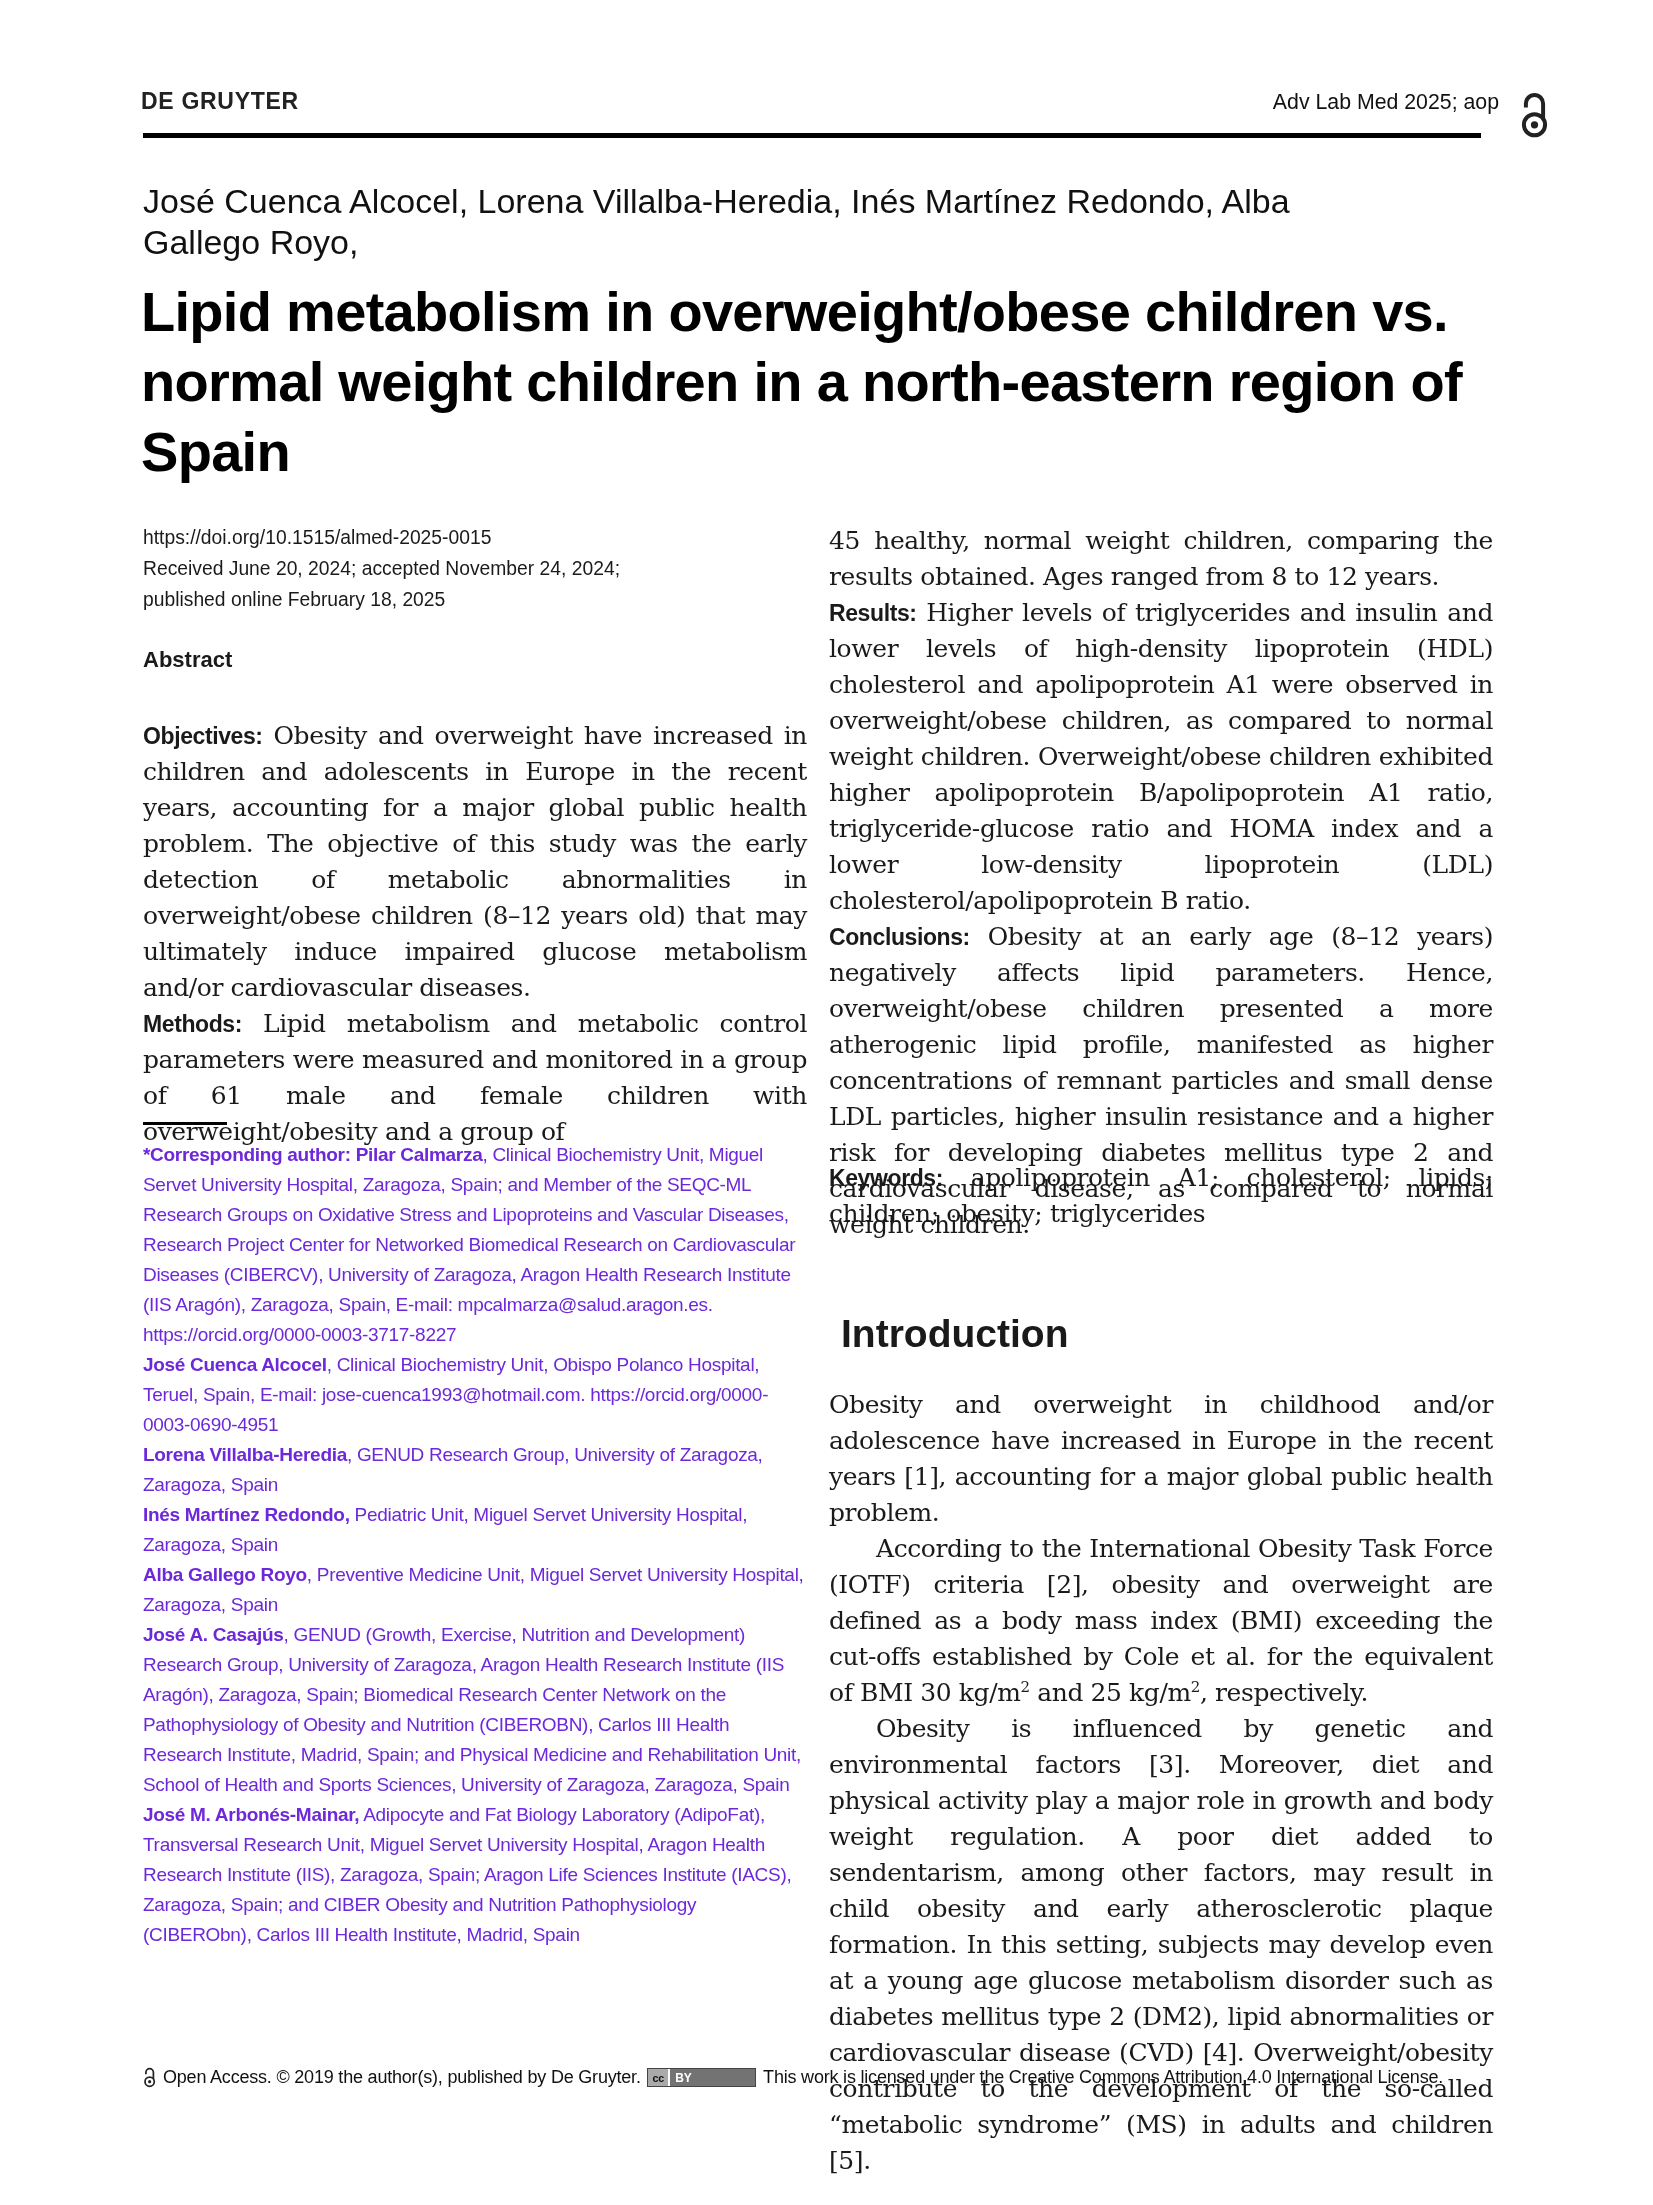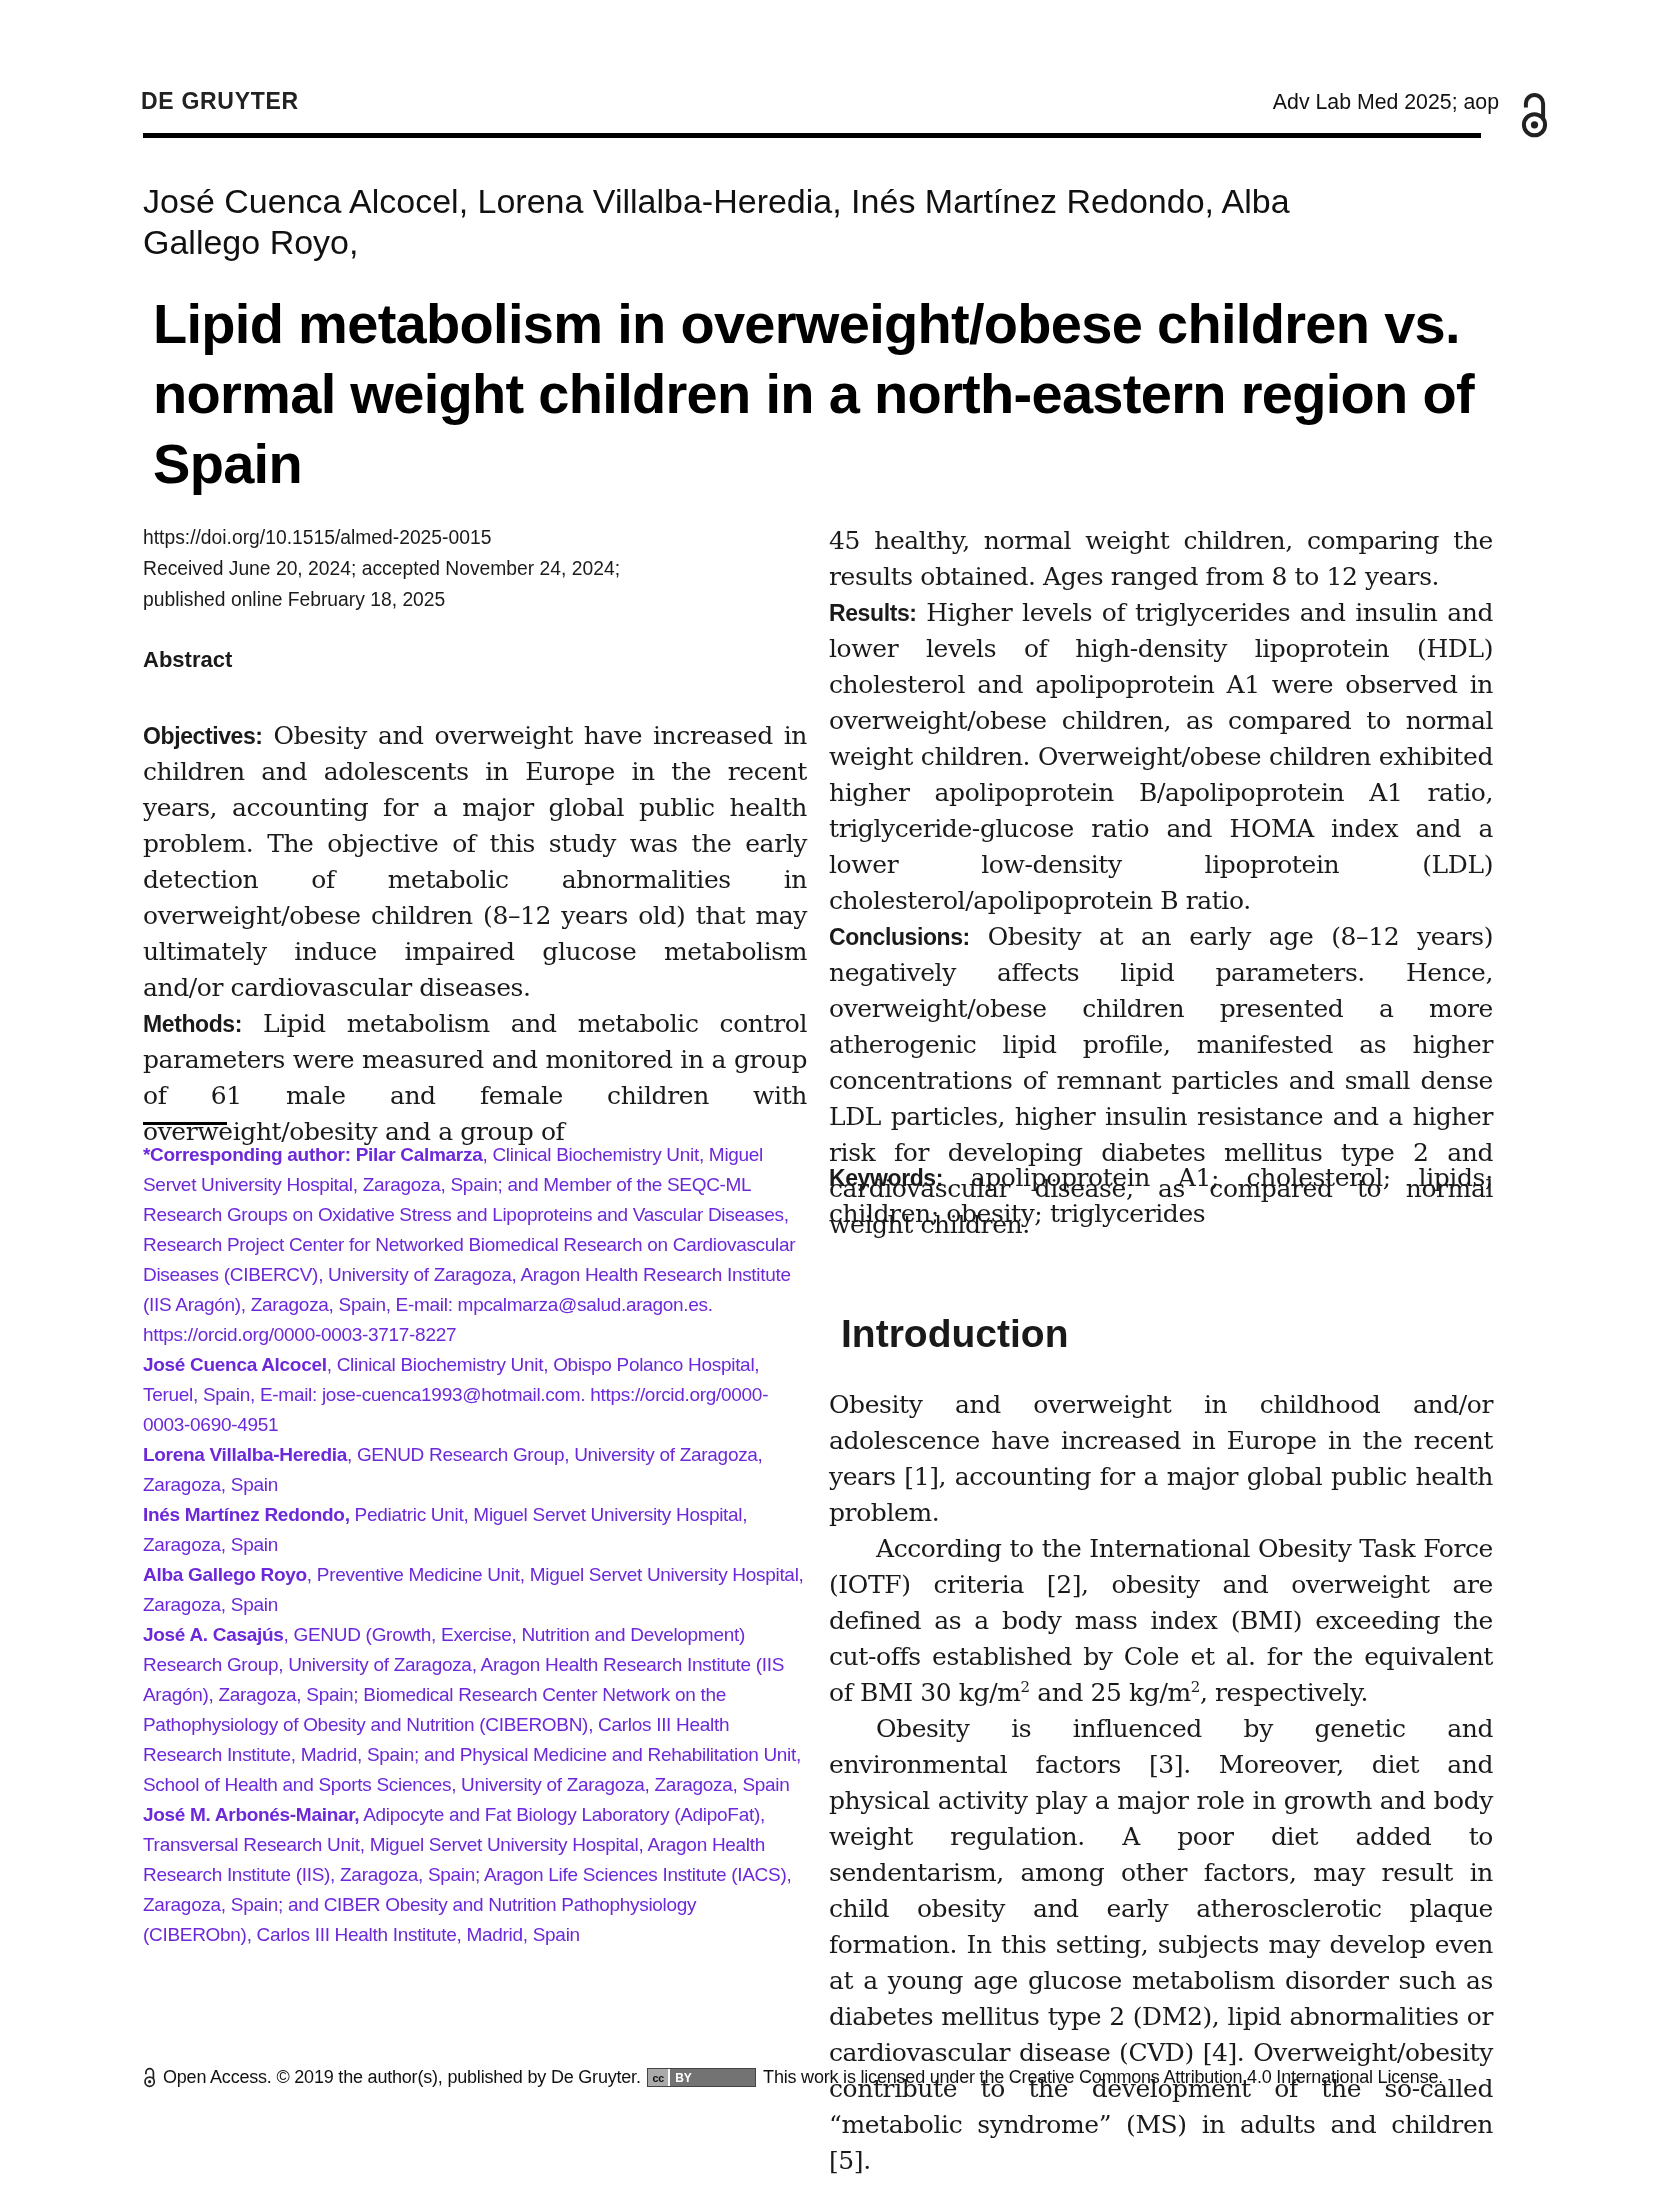--- a/index.html
+++ b/index.html
@@ -58,21 +58,21 @@
 <div id="header-rule" class="abs"></div>
 <svg id="oa-icon" class="abs" viewBox="0 0 46 68">
   <path d="M10 22 V16 A13 13 0 0 1 36 16 V38" fill="none" stroke="#222" stroke-width="6"></path>
   <circle cx="23" cy="48" r="16" fill="none" stroke="#222" stroke-width="6"></circle>
   <circle cx="23" cy="48" r="5.5" fill="#222"></circle>
 </svg>
 
 <div id="authors" class="abs sans">
   <div>José Cuenca Alcocel, Lorena Villalba-Heredia, Inés Martínez Redondo, Alba Gallego Royo,</div>
 </div>
-<h1 id="title" class="abs sans" style="margin:12px">Lipid metabolism in overweight/obese children vs. normal weight children in a north-eastern region of Spain</h1>
+<h1 id="title" class="abs sans" style="margin:0">Lipid metabolism in overweight/obese children vs. normal weight children in a north-eastern region of Spain</h1>
 
 <div id="meta" class="abs sans col-left">
   <div>https://doi.org/10.1515/almed-2025-0015</div>
   <div>Received June 20, 2024; accepted November 24, 2024;</div>
   <div>published online February 18, 2025</div>
 </div>
 
 <div id="abstract-heading" class="abs sans col-left">Abstract</div>
 
 <div id="abstract-left" class="abs serif col-left body-text">

